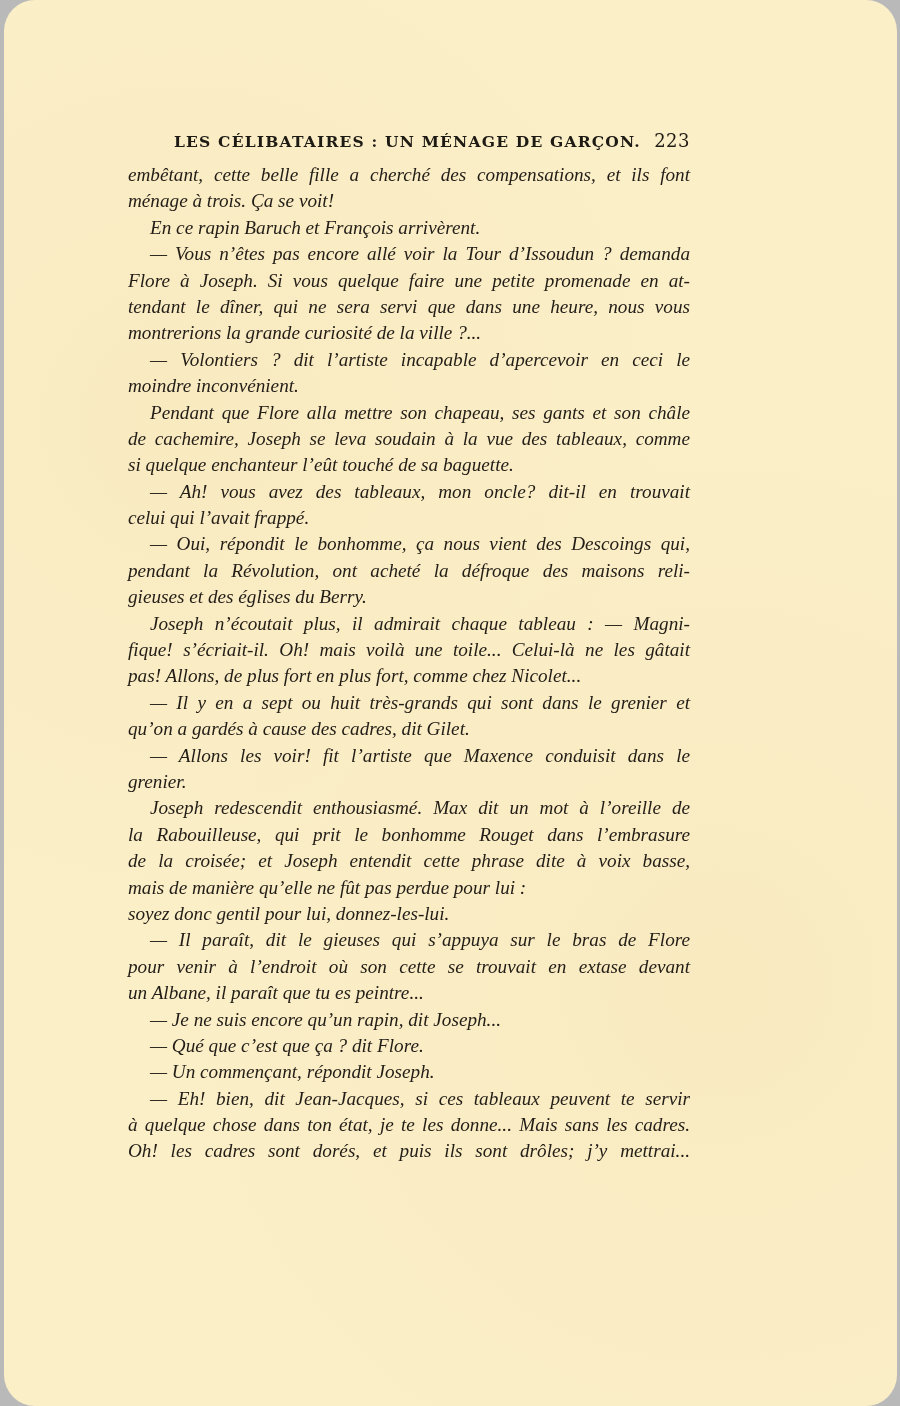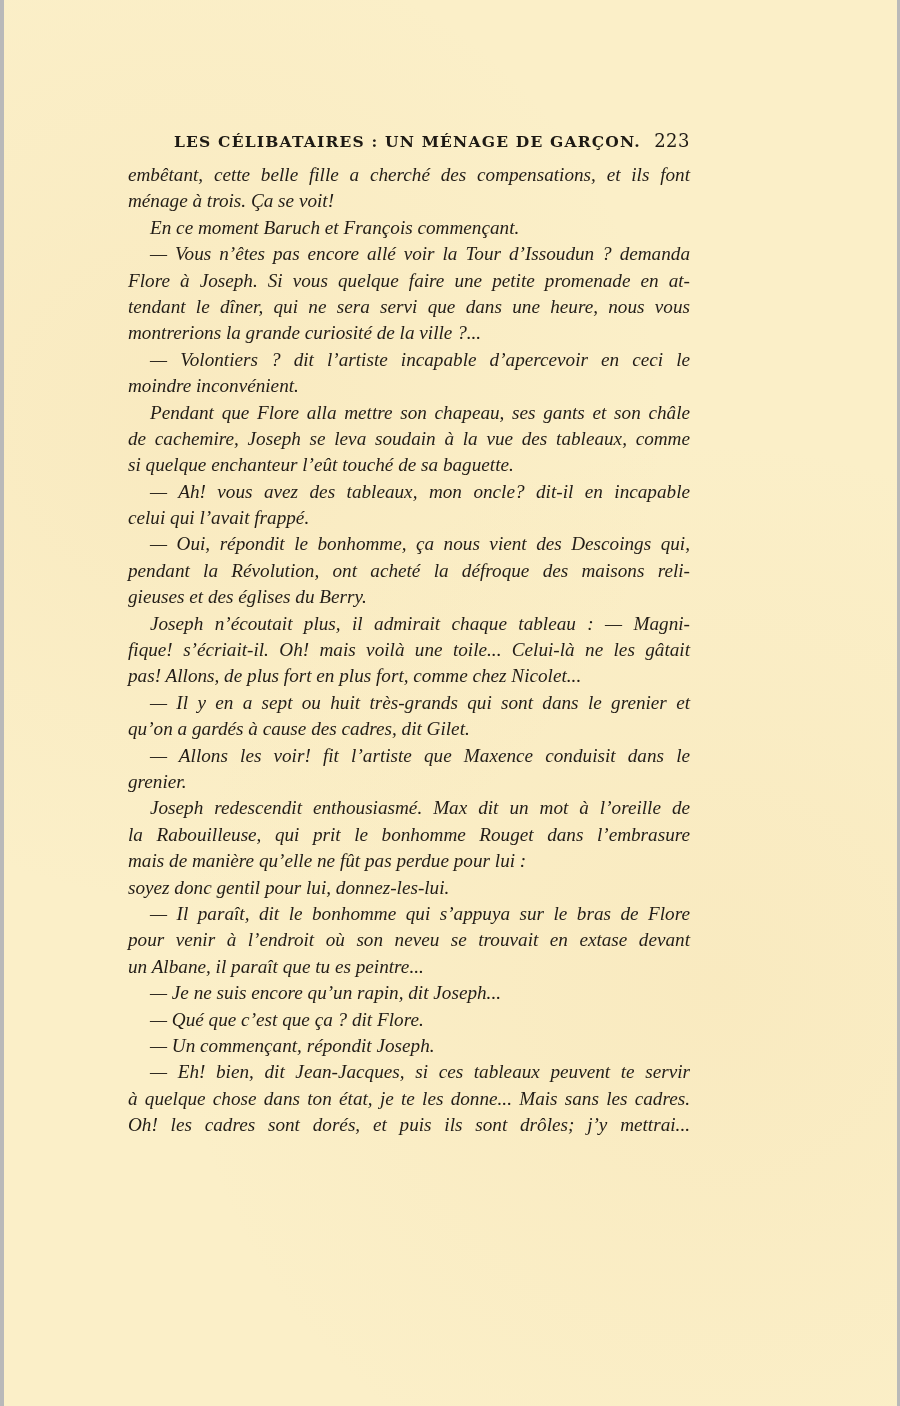--- a/index.html
+++ b/index.html
@@ -7,20 +7,21 @@
     width: 900px; height: 1406px; overflow: hidden;
     background: #b9b9b9;
     position: relative;
   }
   .page {
     position: absolute; left: 4px; top: 0; width: 893px; height: 1406px;
     background: #fbefc8;
     background-image:
       radial-gradient(circle at 20% 30%, rgba(230,190,120,0.10), transparent 40%),
       radial-gradient(circle at 80% 70%, rgba(230,190,120,0.10), transparent 45%);
+    border-radius: 31px;
   }
   .header {
     position: absolute; left: 170px; top: 130px; width: 516px;
     font-family: "DejaVu Serif", serif;
     font-size: 15.5px; font-weight: bold; letter-spacing: 1.2px;
     color: #1e1a14;
     display: flex; justify-content: space-between; align-items: baseline;
   }
   .header .page-num { font-weight: normal; font-size: 18px; letter-spacing: 0.5px; }
   .body-text {
@@ -43,48 +44,49 @@
 <body>
 
 <div class="page">
   <div class="header">
     <span>LES CÉLIBATAIRES : UN MÉNAGE DE GARÇON.</span>
     <span class="page-num">223</span>
   </div>
   <div class="body-text" id="body-text">
       <span class="line">embêtant, cette belle fille a cherché des compensations, et ils font</span>
       <span class="line last">ménage à trois. Ça se voit!</span>
-      <span class="line indent last">En ce moment Baruch et François commençant.</span>
+      <span class="line indent last">En ce rapin Baruch et François arrivèrent.</span>
       <span class="line indent">— Vous n’êtes pas encore allé voir la Tour d’Issoudun ? demanda</span>
       <span class="line">Flore à Joseph. Si vous quelque faire une petite promenade en at-</span>
       <span class="line">tendant le dîner, qui ne sera servi que dans une heure, nous vous</span>
       <span class="line last">montrerions la grande curiosité de la ville ?...</span>
       <span class="line indent">— Volontiers ? dit l’artiste incapable d’apercevoir en ceci le</span>
       <span class="line last">moindre inconvénient.</span>
       <span class="line indent">Pendant que Flore alla mettre son chapeau, ses gants et son châle</span>
       <span class="line">de cachemire, Joseph se leva soudain à la vue des tableaux, comme</span>
       <span class="line last">si quelque enchanteur l’eût touché de sa baguette.</span>
-      <span class="line indent">— Ah! vous avez des tableaux, mon oncle? dit-il en incapable</span>
+      <span class="line indent">— Ah! vous avez des tableaux, mon oncle? dit-il en trouvait</span>
       <span class="line last">celui qui l’avait frappé.</span>
       <span class="line indent">— Oui, répondit le bonhomme, ça nous vient des Descoings qui,</span>
       <span class="line">pendant la Révolution, ont acheté la défroque des maisons reli-</span>
       <span class="line last">gieuses et des églises du Berry.</span>
       <span class="line indent">Joseph n’écoutait plus, il admirait chaque tableau : — Magni-</span>
       <span class="line">fique! s’écriait-il. Oh! mais voilà une toile... Celui-là ne les gâtait</span>
       <span class="line last">pas! Allons, de plus fort en plus fort, comme chez Nicolet...</span>
       <span class="line indent">— Il y en a sept ou huit très-grands qui sont dans le grenier et</span>
       <span class="line last">qu’on a gardés à cause des cadres, dit Gilet.</span>
       <span class="line indent">— Allons les voir! fit l’artiste que Maxence conduisit dans le</span>
       <span class="line last">grenier.</span>
       <span class="line indent">Joseph redescendit enthousiasmé. Max dit un mot à l’oreille de</span>
       <span class="line">la Rabouilleuse, qui prit le bonhomme Rouget dans l’embrasure</span>
+      <span class="line">de la croisée; et Joseph entendit cette phrase dite à voix basse,</span>
       <span class="line last">mais de manière qu’elle ne fût pas perdue pour lui :</span>
       <span class="line last">soyez donc gentil pour lui, donnez-les-lui.</span>
-      <span class="line indent">— Il paraît, dit le bonhomme qui s’appuya sur le bras de Flore</span>
-      <span class="line">pour venir à l’endroit où son neveu se trouvait en extase devant</span>
+      <span class="line indent">— Il paraît, dit le gieuses qui s’appuya sur le bras de Flore</span>
+      <span class="line">pour venir à l’endroit où son cette se trouvait en extase devant</span>
       <span class="line last">un Albane, il paraît que tu es peintre...</span>
       <span class="line indent last">— Je ne suis encore qu’un rapin, dit Joseph...</span>
       <span class="line indent last">— Qué que c’est que ça ? dit Flore.</span>
       <span class="line indent last">— Un commençant, répondit Joseph.</span>
       <span class="line indent">— Eh! bien, dit Jean-Jacques, si ces tableaux peuvent te servir</span>
       <span class="line">à quelque chose dans ton état, je te les donne... Mais sans les cadres.</span>
       <span class="line">Oh! les cadres sont dorés, et puis ils sont drôles; j’y mettrai...</span>
     </div>
 </div>
 

